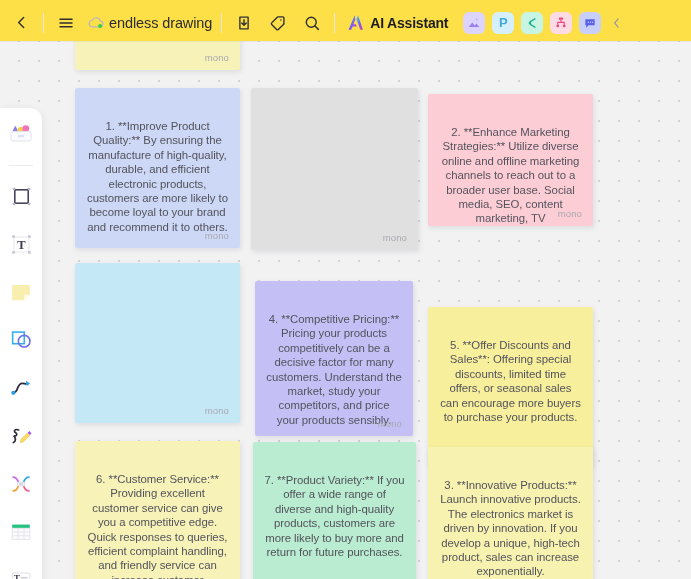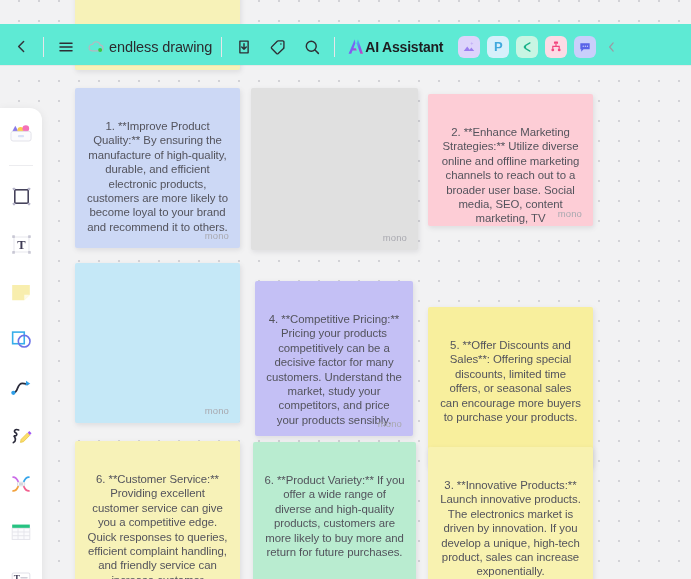--- a/index.html
+++ b/index.html
@@ -15,41 +15,40 @@
     position: absolute; inset: 0;
     background-color: #f2f2f3;
     background-image: radial-gradient(circle, #d2d2d6 1.1px, transparent 1.2px);
     background-size: 20px 20px;
     background-position: 9px 11px;
   }
 
   
   #topbar {
     position: absolute; top: 0; left: 0; right: 0; height: 41px;
-    background: #5eead4;
+    background: #fde047;
     display: flex; align-items: center;
     padding: 4px 6px 0 4px;
     z-index: 40;
     box-shadow: 0 1px 0 rgba(0,0,0,.045);
-    margin-top: 24px;
   }
   .tb-btn {
     width: 34px; height: 34px;
     display: flex; align-items: center; justify-content: center;
     border-radius: 7px; cursor: pointer; flex: 0 0 auto;
   }
   .tb-sep { width: 1px; height: 20px; background: #e6e6e9; margin: 0 5px; flex: 0 0 auto; }
   #doc-title {
     font-size: 14.5px; color: #2b2b2f; white-space: nowrap;
     padding: 0 4px 0 3px; cursor: pointer; letter-spacing: -.1px;
   }
   #cloud-wrap { display: flex; align-items: center; margin-left: 4px; }
 
   #ai-assistant {
-    display: flex; align-items: center; 
+    display: flex; align-items: center; gap: 5px;
     padding: 0 8px 0 4px; height: 30px; border-radius: 7px; cursor: pointer;
     margin-left: 2px;
   }
   #ai-label { font-size: 14px; font-weight: 700; color: #1d1d20; white-space: nowrap; letter-spacing: -.2px; }
 
   .app-chip {
     width: 22px; height: 22px; border-radius: 6px; margin-left: 7px;
     display: flex; align-items: center; justify-content: center;
     cursor: pointer; flex: 0 0 auto;
     font-size: 12px; font-weight: 700;
@@ -128,21 +127,21 @@
       <div class="note-author">mono</div>
     </div>
     <div class="note" style="left: 428px; top: 263px; width: 165px; height: 160px; background: rgb(248, 239, 157); margin-top: 44px;">
       <div class="note-text">5. **Offer Discounts and Sales**: Offering special discounts, limited time offers, or seasonal sales can encourage more buyers to purchase your products.</div>
       <div class="note-author">mono</div>
     </div>
     <div class="note" style="left: 75px; top: 441px; width: 165px; height: 160px; background: rgb(247, 242, 184);">
       <div class="note-text">6. **Customer Service:** Providing excellent customer service can give you a competitive edge. Quick responses to queries, efficient complaint handling, and friendly service can increase customer satisfaction.</div>
     </div>
     <div class="note" style="left: 253px; top: 442px; width: 163px; height: 160px; background: rgb(185, 236, 208);">
-      <div class="note-text">6. **Product Variety:** If you offer a wide range of diverse and high-quality products, customers are more likely to buy more and return for future purchases.</div>
+      <div class="note-text">7. **Product Variety:** If you offer a wide range of diverse and high-quality products, customers are more likely to buy more and return for future purchases.</div>
     </div>
     <div class="note" style="left: 428px; top: 447px; width: 165px; height: 160px; background: rgb(248, 242, 176);">
       <div class="note-text">3. **Innovative Products:** Launch innovative products. The electronics market is driven by innovation. If you develop a unique, high-tech product, sales can increase exponentially.</div>
     </div>
   </div>
 
 <div id="topbar">
 
   <div class="tb-btn">
     <svg width="17" height="17" viewBox="0 0 24 24" fill="none" stroke="#33333a" stroke-width="2.1" stroke-linecap="round" stroke-linejoin="round">

